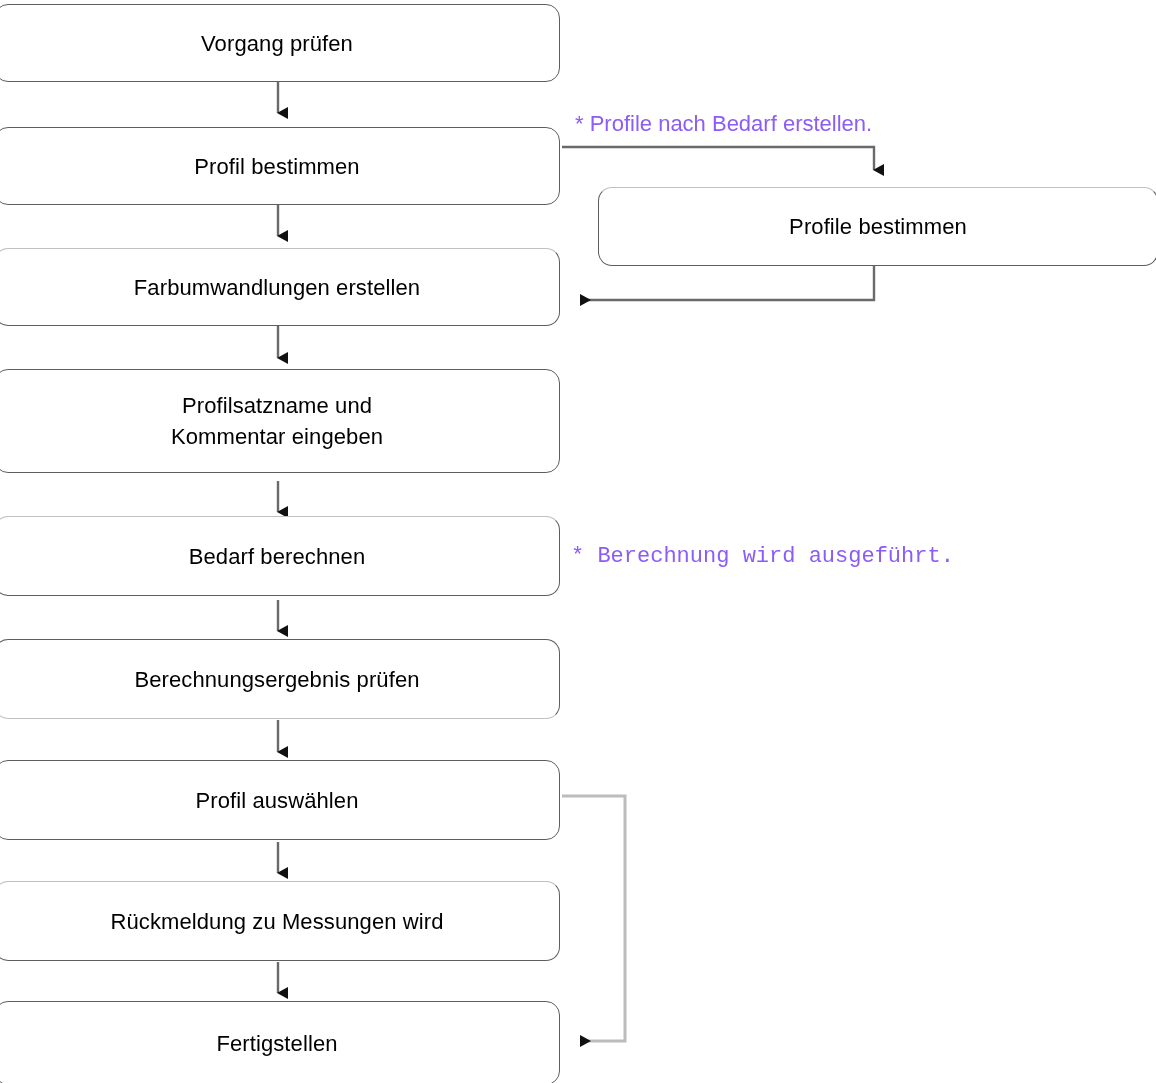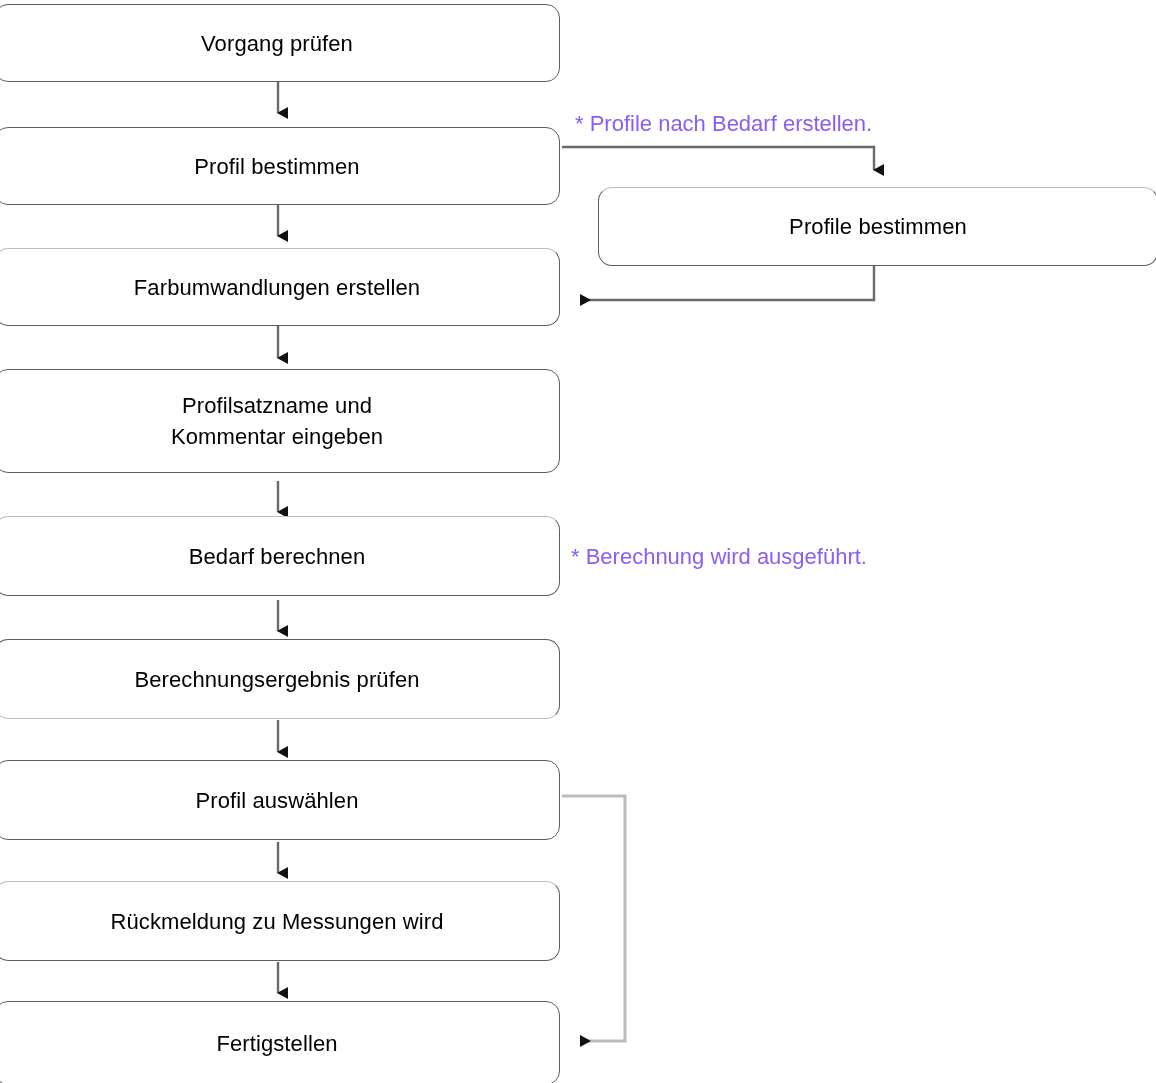--- a/index.html
+++ b/index.html
@@ -132,17 +132,17 @@
   </div>
 
   <div class="node edge-top-gray" style="left:598px; top:187px; width:560px; height:79px;">
     <span class="node-label">Profile bestimmen</span>
   </div>
 
   <div class="note" style="left:575px; top:110px;">
     <span>* Profile nach Bedarf erstellen.</span>
   </div>
 
-  <div class="note" style="left:571px; top:543px;">
+  <div class="note" style="left:571px; top:543px;font-family:Liberation Mono, monospace;">
     <span>* Berechnung wird ausgeführt.</span>
   </div>
 
 </div>
 
 </body></html>

